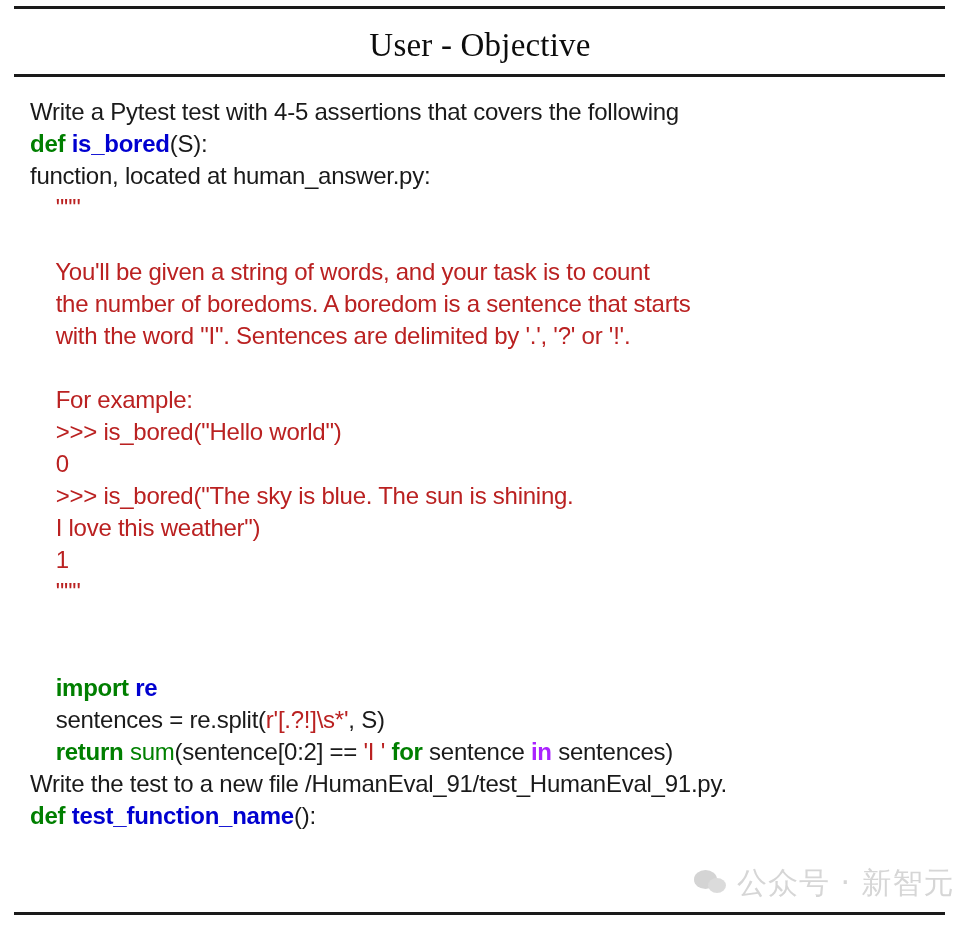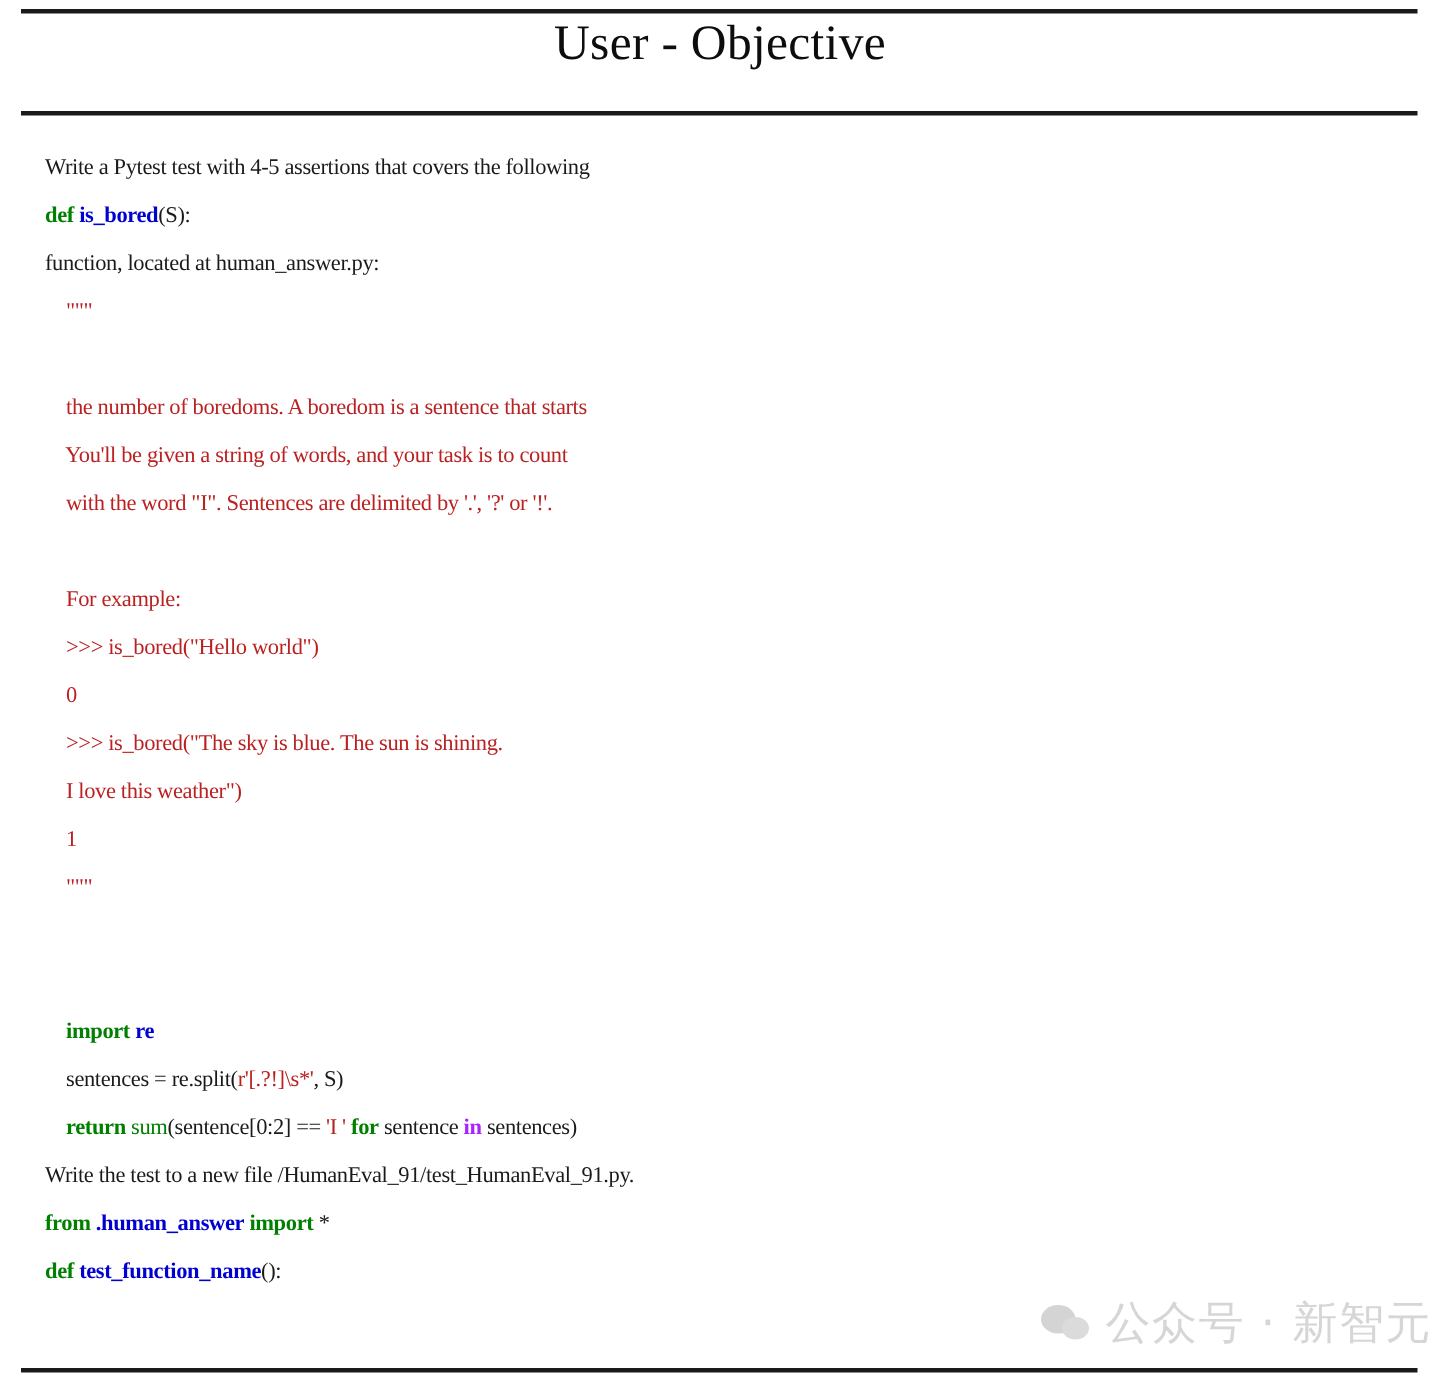--- a/index.html
+++ b/index.html
@@ -28,43 +28,43 @@
     width: 931px;
     height: 0;
     border-top: 3px solid #1a1a1a;
   }
   .rule-top    { top: 6px; }
   .rule-middle { top: 74px; }
   .rule-bottom { top: 912px; }
 
   .title {
     position: absolute;
-    top: 8px;
+    top: 24px;
     left: 0;
     width: 960px;
     text-align: center;
     font-family: "Liberation Serif", "DejaVu Serif", serif;
     font-size: 33px;
     line-height: 42px;
     color: #0d0d0d;
     letter-spacing: 0.2px;
     white-space: pre;
   }
 
   
   .body {
     position: absolute;
     top: 96px;
     left: 30px;
     width: 920px;
   }
 
   .line {
-    font-family: Liberation Serif, serif;
-    font-size: 15px;
+    font-family: Liberation Sans, sans-serif;
+    font-size: 24px;
     line-height: 32px;
     height: 32px;
     white-space: pre;
     color: #1a1a1a;
     letter-spacing: -0.25px;
   }
 
   
   .kw      { color: #007f00; font-weight: bold; }   
   .bkw     { color: #aa22ff; font-weight: bold; margin-top: 32px; }   
@@ -124,38 +124,37 @@
 
   <div class="rule rule-middle"></div>
 
   <div class="body">
     <div id="code-lines">
         <div class="line"><span class="plain">Write a Pytest test with 4-5 assertions that covers the following</span></div>
         <div class="line"><span class="kw">def</span><span class="plain"> </span><span class="fn">is_bored</span><span class="plain">(S):</span></div>
         <div class="line"><span class="plain">function, located at human_answer.py:</span></div>
         <div class="line"><span class="str">    """</span></div>
         <div class="line"><span class="str"> </span></div>
+        <div class="line"><span class="str">    You'll be given a string of words, and your task is to count</span></div>
         <div class="line"><span class="str">    the number of boredoms. A boredom is a sentence that starts</span></div>
-        <div class="line"><span class="str">    You'll be given a string of words, and your task is to count</span></div>
         <div class="line"><span class="str">    with the word "I". Sentences are delimited by '.', '?' or '!'.</span></div>
         <div class="line"><span class="str"> </span></div>
         <div class="line"><span class="str">    For example:</span></div>
         <div class="line"><span class="str">    &gt;&gt;&gt; is_bored("Hello world")</span></div>
         <div class="line"><span class="str">    0</span></div>
         <div class="line"><span class="str">    &gt;&gt;&gt; is_bored("The sky is blue. The sun is shining.</span></div>
         <div class="line"><span class="str">    I love this weather")</span></div>
         <div class="line"><span class="str">    1</span></div>
         <div class="line"><span class="str">    """</span></div>
         <div class="line"><span class="plain"> </span></div>
         <div class="line"><span class="plain"> </span></div>
         <div class="line"><span class="plain">    </span><span class="kw">import</span><span class="plain"> </span><span class="fn">re</span></div>
         <div class="line"><span class="plain">    sentences = re.split(</span><span class="str">r'[.?!]\s*'</span><span class="plain">, S)</span></div>
         <div class="line"><span class="plain">    </span><span class="kw">return</span><span class="plain"> </span><span class="builtin">sum</span><span class="plain">(sentence[0:2] == </span><span class="str">'I '</span><span class="plain"> </span><span class="kw">for</span><span class="plain"> sentence </span><span class="bkw">in</span><span class="plain"> sentences)</span></div>
         <div class="line"><span class="plain">Write the test to a new file /HumanEval_91/test_HumanEval_91.py.</span></div>
-        <div class="line"><span class="kw">from</span><span class="plain"> </span><span class="fn">.human_answer</span><span class="plain"> </span><span class="kw">import</span><span class="plain"> *</span></div>
         <div class="line"><span class="kw">def</span><span class="plain"> </span><span class="fn">test_function_name</span><span class="plain">():</span></div>
       </div>
   </div>
 
   <div class="watermark">
     <div class="wm-logo">
       <span class="bub bub-a"></span>
       <span class="bub bub-b"></span>
       <span class="dot d1"></span>
       <span class="dot d2"></span>

